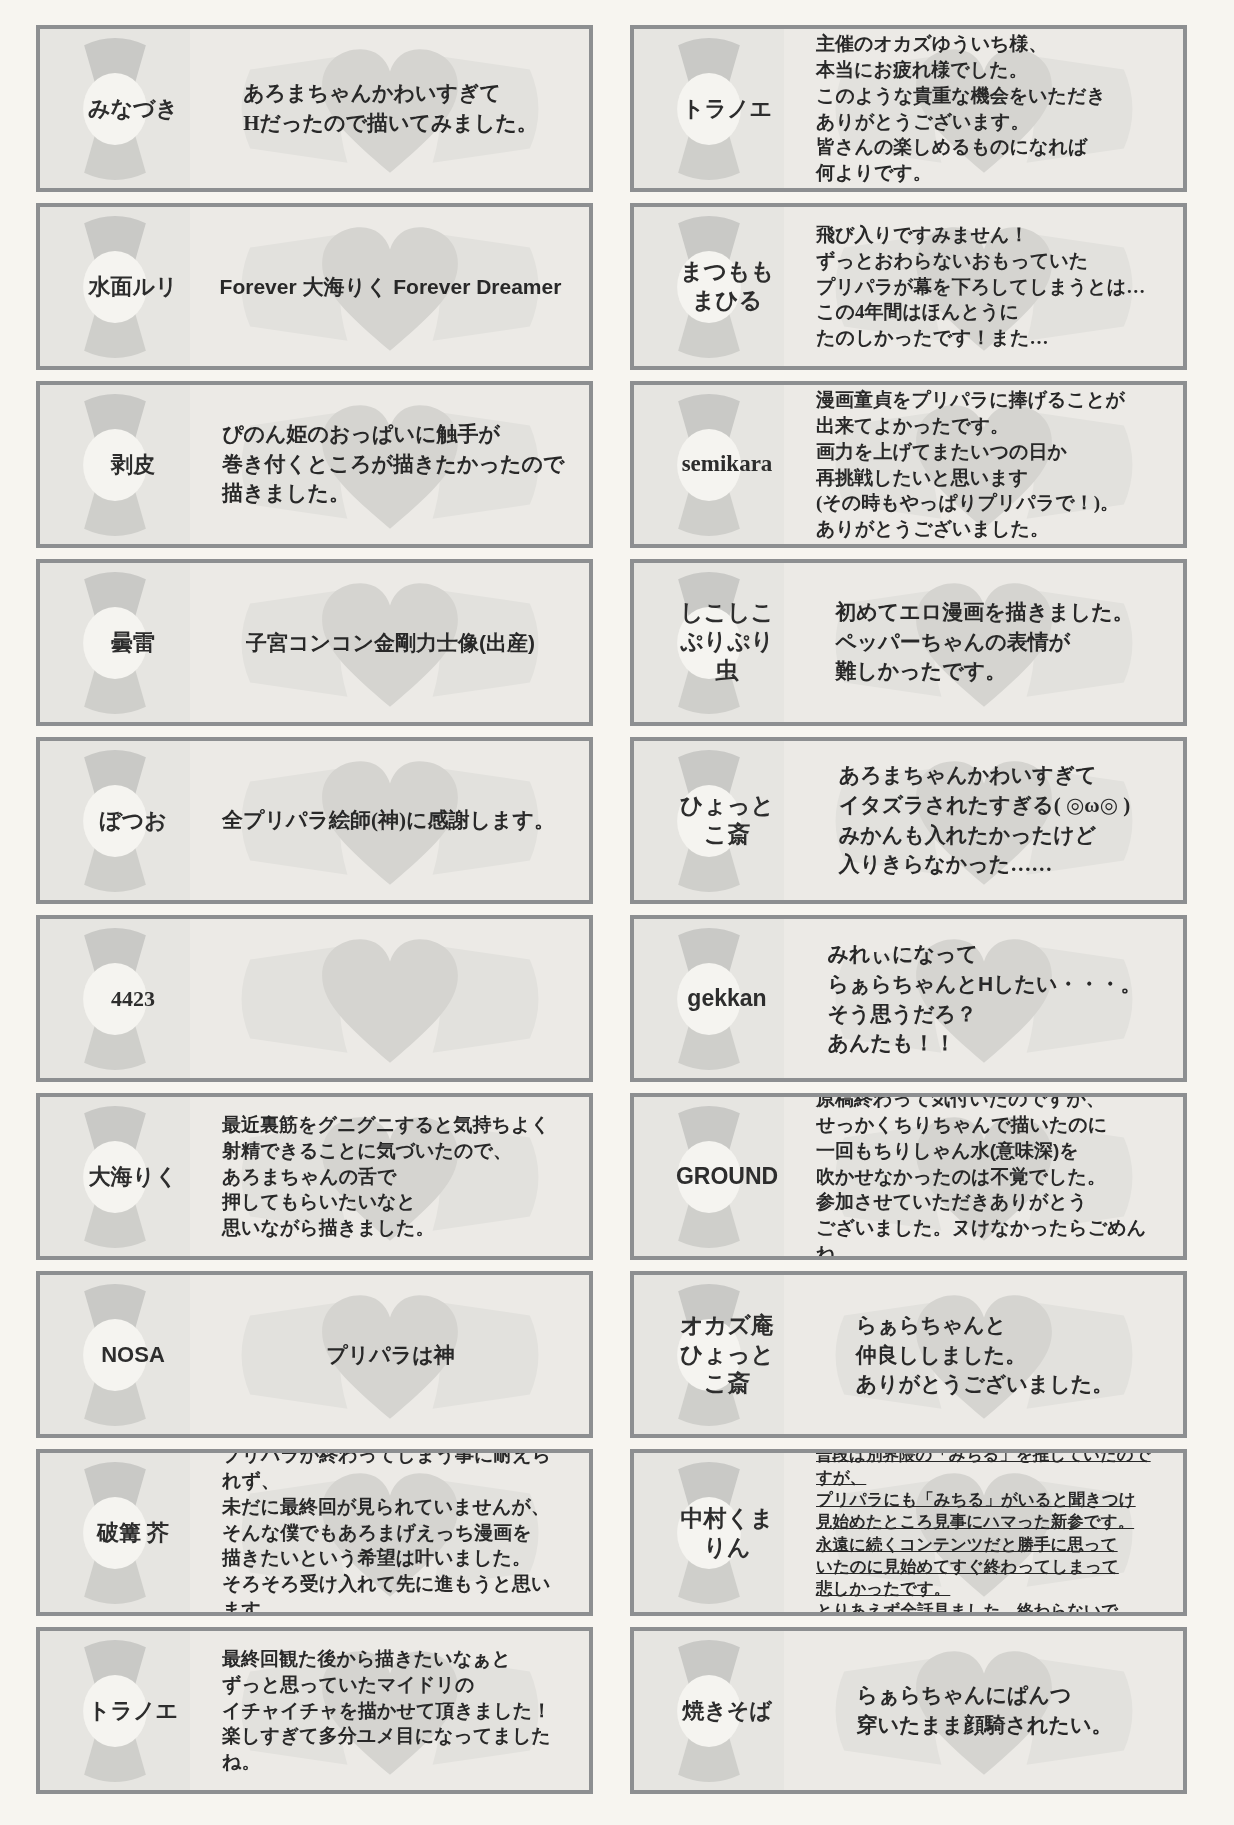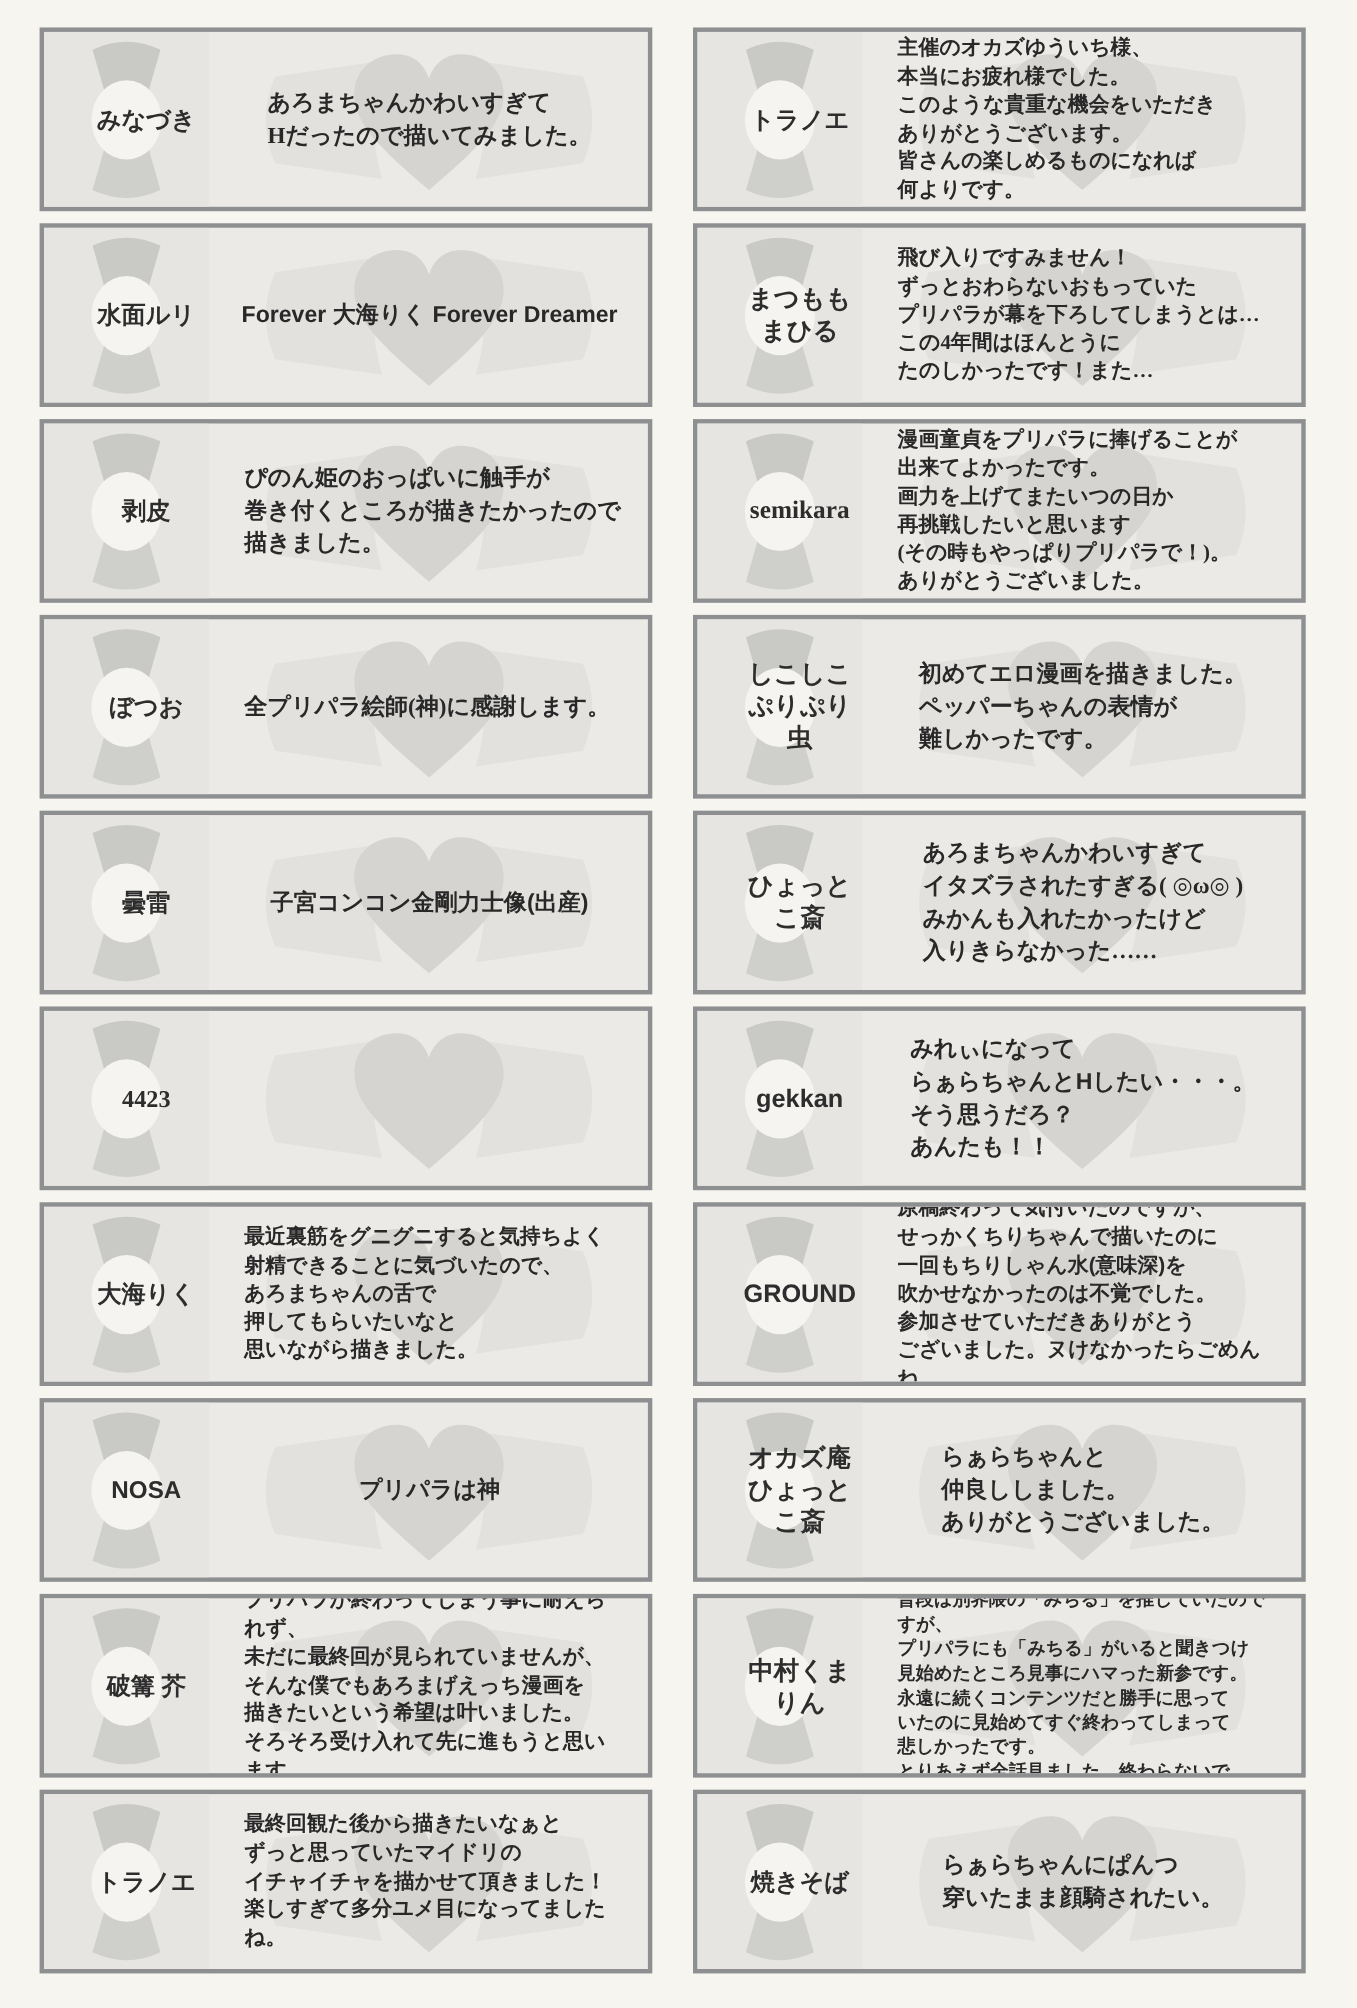--- a/index.html
+++ b/index.html
@@ -63,21 +63,21 @@
   }
   .comment{
     position:relative;z-index:2;
     margin:16px;color:#282828;
     font-weight:600;
     white-space:pre-line;
     text-align:left;
   }
   .fs-n .comment{font-size:21px;line-height:1.42;}
   .fs-s .comment{font-size:19px;line-height:1.36;}
-  .fs-xs .comment{font-size:16.5px;line-height:1.35;}
+  .fs-xs .comment{font-size:16.5px;line-height:1.35;text-decoration:underline;}
 </style>
 </head>
 <body>
 
 <main>
   <section class="box ff-serif fs-n al-c">
     <div class="name-cell">
       <svg class="bow" viewBox="0 0 100 140" aria-hidden="true">
         <path d="M20,8 Q50,-6 80,8 L64,64 Q50,57 36,64 Z" fill="#c9c9c6"></path>
         <path d="M36,76 Q50,70 64,76 L80,132 Q50,146 20,132 Z" fill="#cfcfcb"></path>
@@ -129,55 +129,55 @@
         <path d="M118,22 L22,36 Q5,75 22,114 L118,128 Q102,75 118,22 Z" fill="#e2e1dd"></path>
         <path d="M202,22 L298,36 Q315,75 298,114 L202,128 Q218,75 202,22 Z" fill="#e2e1dd"></path>
         <path d="M160,138 C118,102 93,79 93,52 C93,29 111,16 131,16 C146,16 156,25 160,38 C164,25 174,16 189,16 C209,16 227,29 227,52 C227,79 202,102 160,138 Z" fill="#d5d4d0"></path>
       </svg>
       <p class="comment">ぴのん姫のおっぱいに触手が
 巻き付くところが描きたかったので
 描きました。</p>
     </div>
   </section>
 
+  <section class="box ff-sans fs-n al-c">
+    <div class="name-cell">
+      <svg class="bow" viewBox="0 0 100 140" aria-hidden="true">
+        <path d="M20,8 Q50,-6 80,8 L64,64 Q50,57 36,64 Z" fill="#c9c9c6"></path>
+        <path d="M36,76 Q50,70 64,76 L80,132 Q50,146 20,132 Z" fill="#cfcfcb"></path>
+        <ellipse cx="50" cy="70" rx="31" ry="35" fill="#f5f4f0"></ellipse>
+      </svg>
+      <span class="name">曇雷</span>
+    </div>
+    <div class="comment-cell">
+      <svg class="wm" viewBox="0 0 320 150" aria-hidden="true">
+        <path d="M118,22 L22,36 Q5,75 22,114 L118,128 Q102,75 118,22 Z" fill="#e2e1dd"></path>
+        <path d="M202,22 L298,36 Q315,75 298,114 L202,128 Q218,75 202,22 Z" fill="#e2e1dd"></path>
+        <path d="M160,138 C118,102 93,79 93,52 C93,29 111,16 131,16 C146,16 156,25 160,38 C164,25 174,16 189,16 C209,16 227,29 227,52 C227,79 202,102 160,138 Z" fill="#d5d4d0"></path>
+      </svg>
+      <p class="comment">子宮コンコン金剛力士像(出産)</p>
+    </div>
+  </section>
+
   <section class="box ff-serif fs-n">
     <div class="name-cell">
       <svg class="bow" viewBox="0 0 100 140" aria-hidden="true">
         <path d="M20,8 Q50,-6 80,8 L64,64 Q50,57 36,64 Z" fill="#c9c9c6"></path>
         <path d="M36,76 Q50,70 64,76 L80,132 Q50,146 20,132 Z" fill="#cfcfcb"></path>
         <ellipse cx="50" cy="70" rx="31" ry="35" fill="#f5f4f0"></ellipse>
       </svg>
       <span class="name">ぼつお</span>
     </div>
     <div class="comment-cell">
       <svg class="wm" viewBox="0 0 320 150" aria-hidden="true">
         <path d="M118,22 L22,36 Q5,75 22,114 L118,128 Q102,75 118,22 Z" fill="#e2e1dd"></path>
         <path d="M202,22 L298,36 Q315,75 298,114 L202,128 Q218,75 202,22 Z" fill="#e2e1dd"></path>
         <path d="M160,138 C118,102 93,79 93,52 C93,29 111,16 131,16 C146,16 156,25 160,38 C164,25 174,16 189,16 C209,16 227,29 227,52 C227,79 202,102 160,138 Z" fill="#d5d4d0"></path>
       </svg>
       <p class="comment">全プリパラ絵師(神)に感謝します。</p>
-    </div>
-  </section>
-
-  <section class="box ff-sans fs-n al-c">
-    <div class="name-cell">
-      <svg class="bow" viewBox="0 0 100 140" aria-hidden="true">
-        <path d="M20,8 Q50,-6 80,8 L64,64 Q50,57 36,64 Z" fill="#c9c9c6"></path>
-        <path d="M36,76 Q50,70 64,76 L80,132 Q50,146 20,132 Z" fill="#cfcfcb"></path>
-        <ellipse cx="50" cy="70" rx="31" ry="35" fill="#f5f4f0"></ellipse>
-      </svg>
-      <span class="name">曇雷</span>
-    </div>
-    <div class="comment-cell">
-      <svg class="wm" viewBox="0 0 320 150" aria-hidden="true">
-        <path d="M118,22 L22,36 Q5,75 22,114 L118,128 Q102,75 118,22 Z" fill="#e2e1dd"></path>
-        <path d="M202,22 L298,36 Q315,75 298,114 L202,128 Q218,75 202,22 Z" fill="#e2e1dd"></path>
-        <path d="M160,138 C118,102 93,79 93,52 C93,29 111,16 131,16 C146,16 156,25 160,38 C164,25 174,16 189,16 C209,16 227,29 227,52 C227,79 202,102 160,138 Z" fill="#d5d4d0"></path>
-      </svg>
-      <p class="comment">子宮コンコン金剛力士像(出産)</p>
     </div>
   </section>
 
   <section class="box ff-serif fs-n">
     <div class="name-cell">
       <svg class="bow" viewBox="0 0 100 140" aria-hidden="true">
         <path d="M20,8 Q50,-6 80,8 L64,64 Q50,57 36,64 Z" fill="#c9c9c6"></path>
         <path d="M36,76 Q50,70 64,76 L80,132 Q50,146 20,132 Z" fill="#cfcfcb"></path>
         <ellipse cx="50" cy="70" rx="31" ry="35" fill="#f5f4f0"></ellipse>
       </svg>

